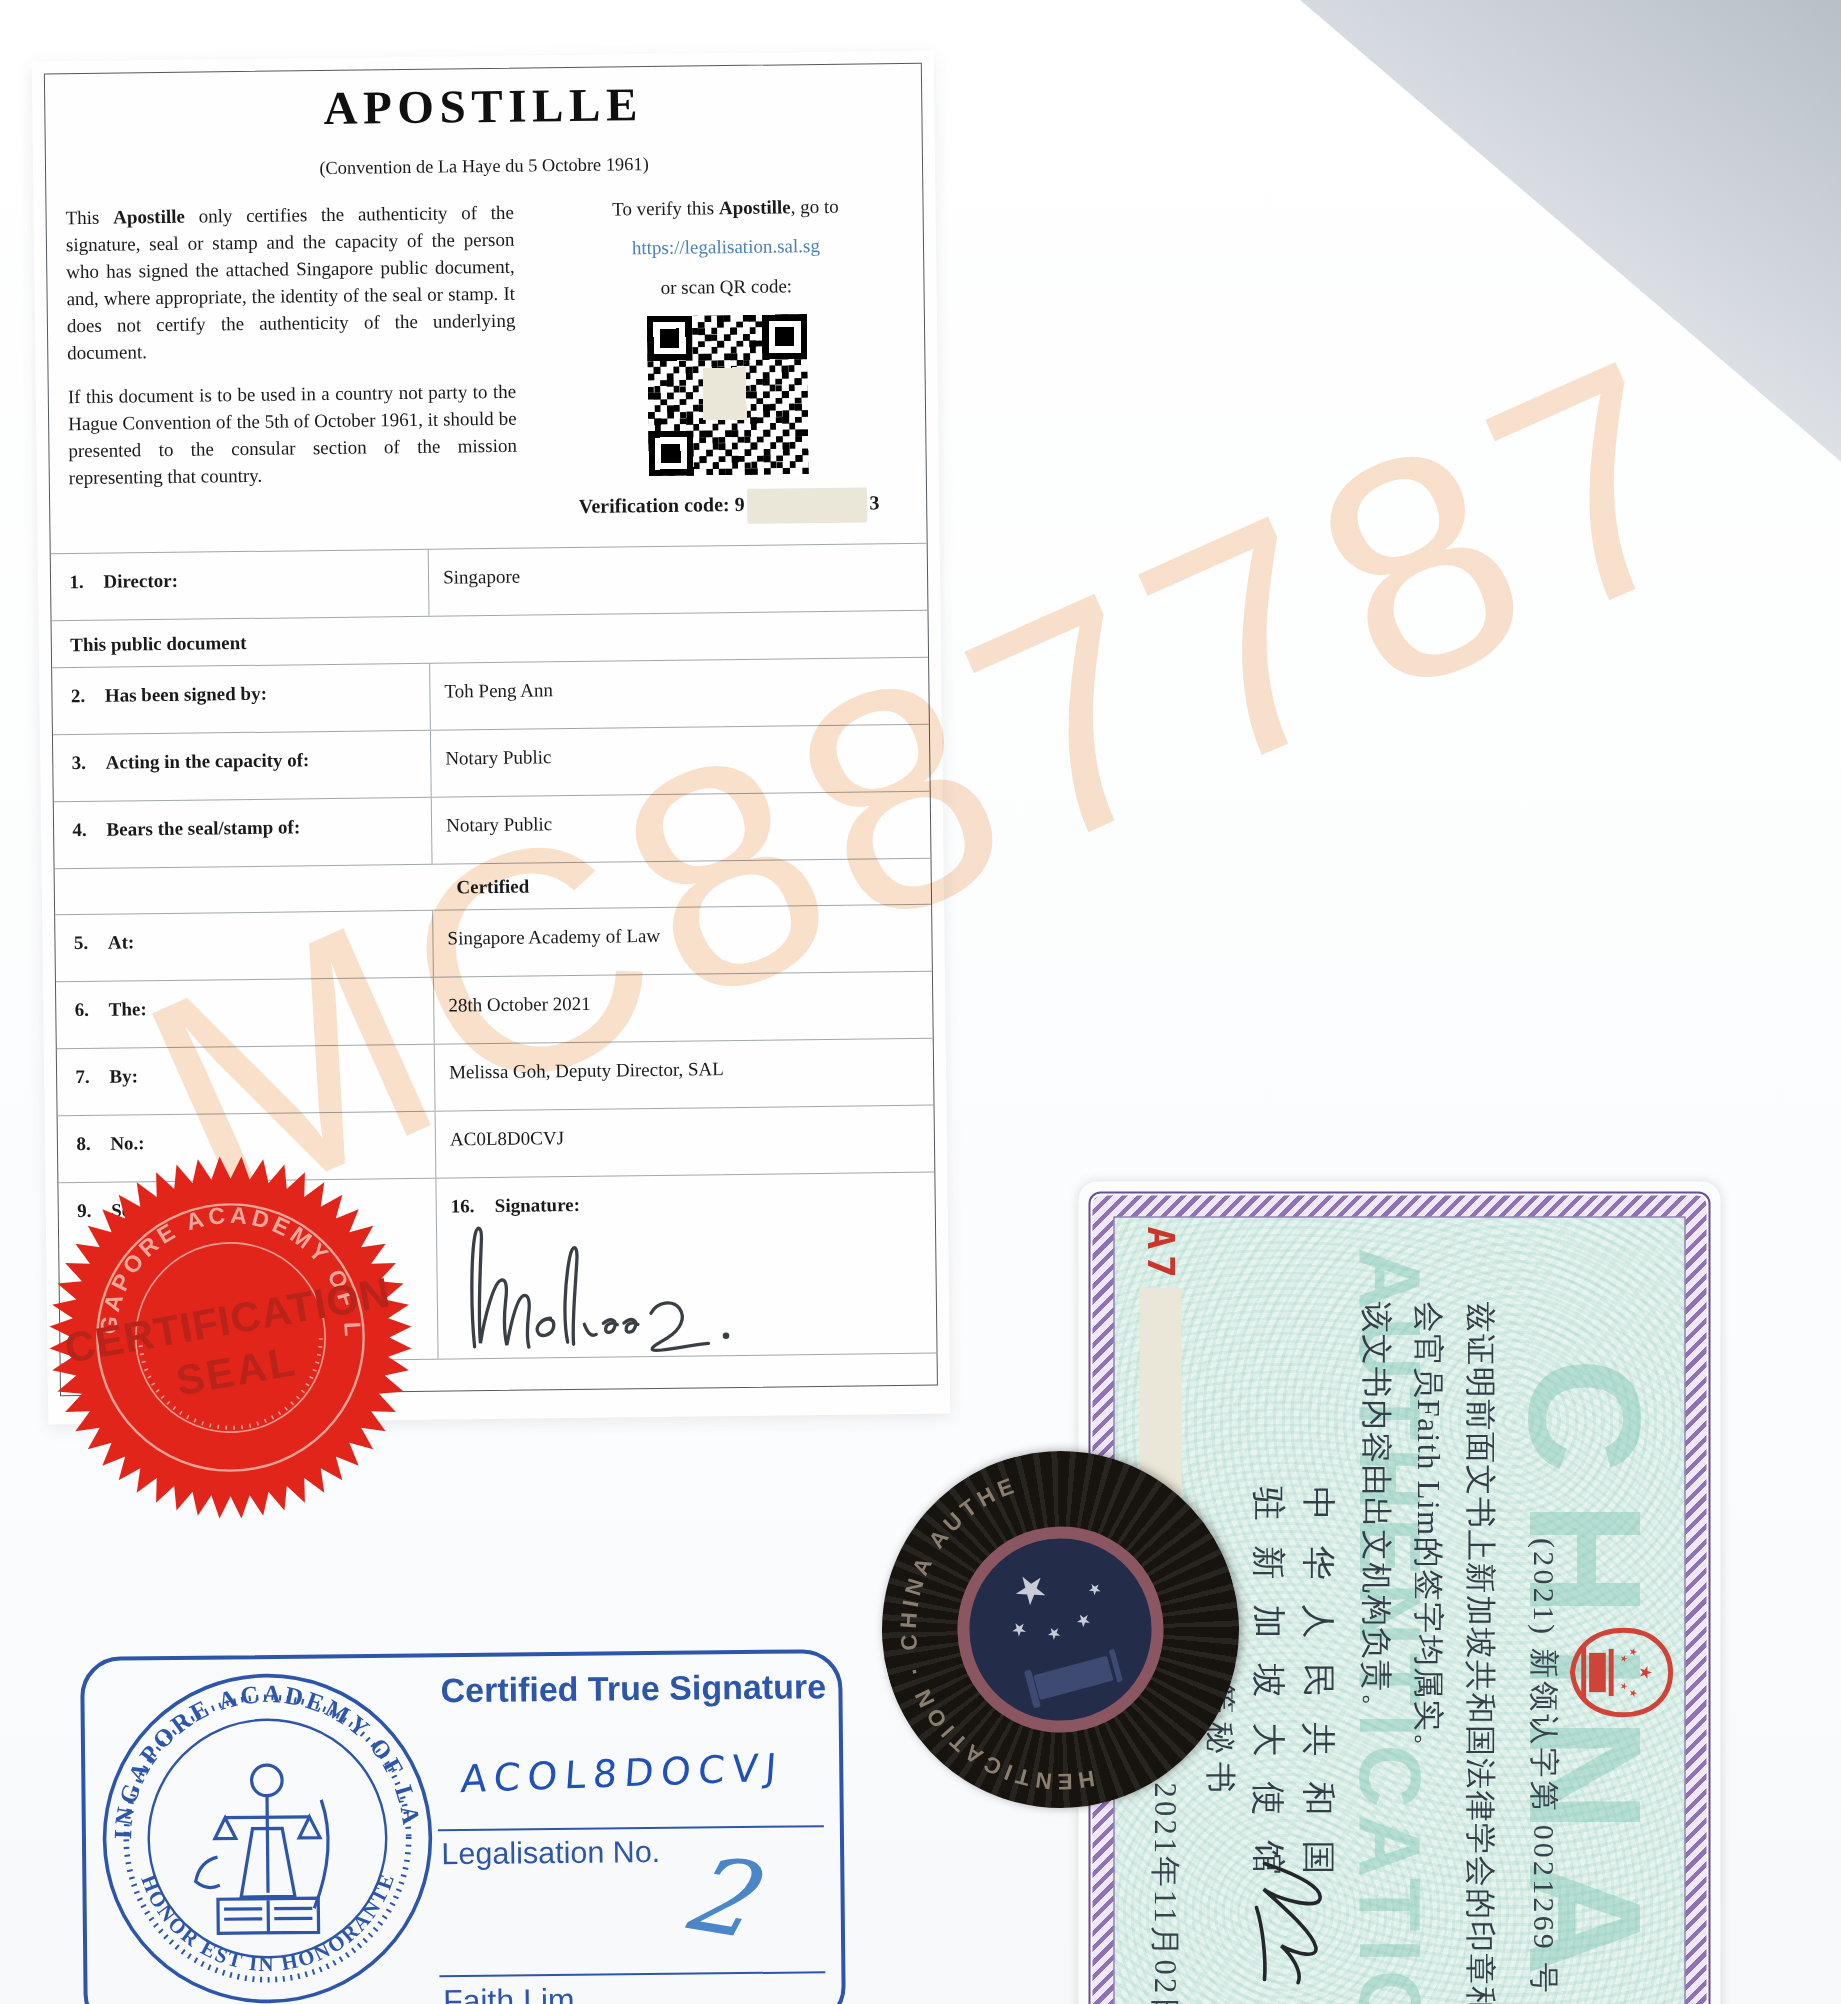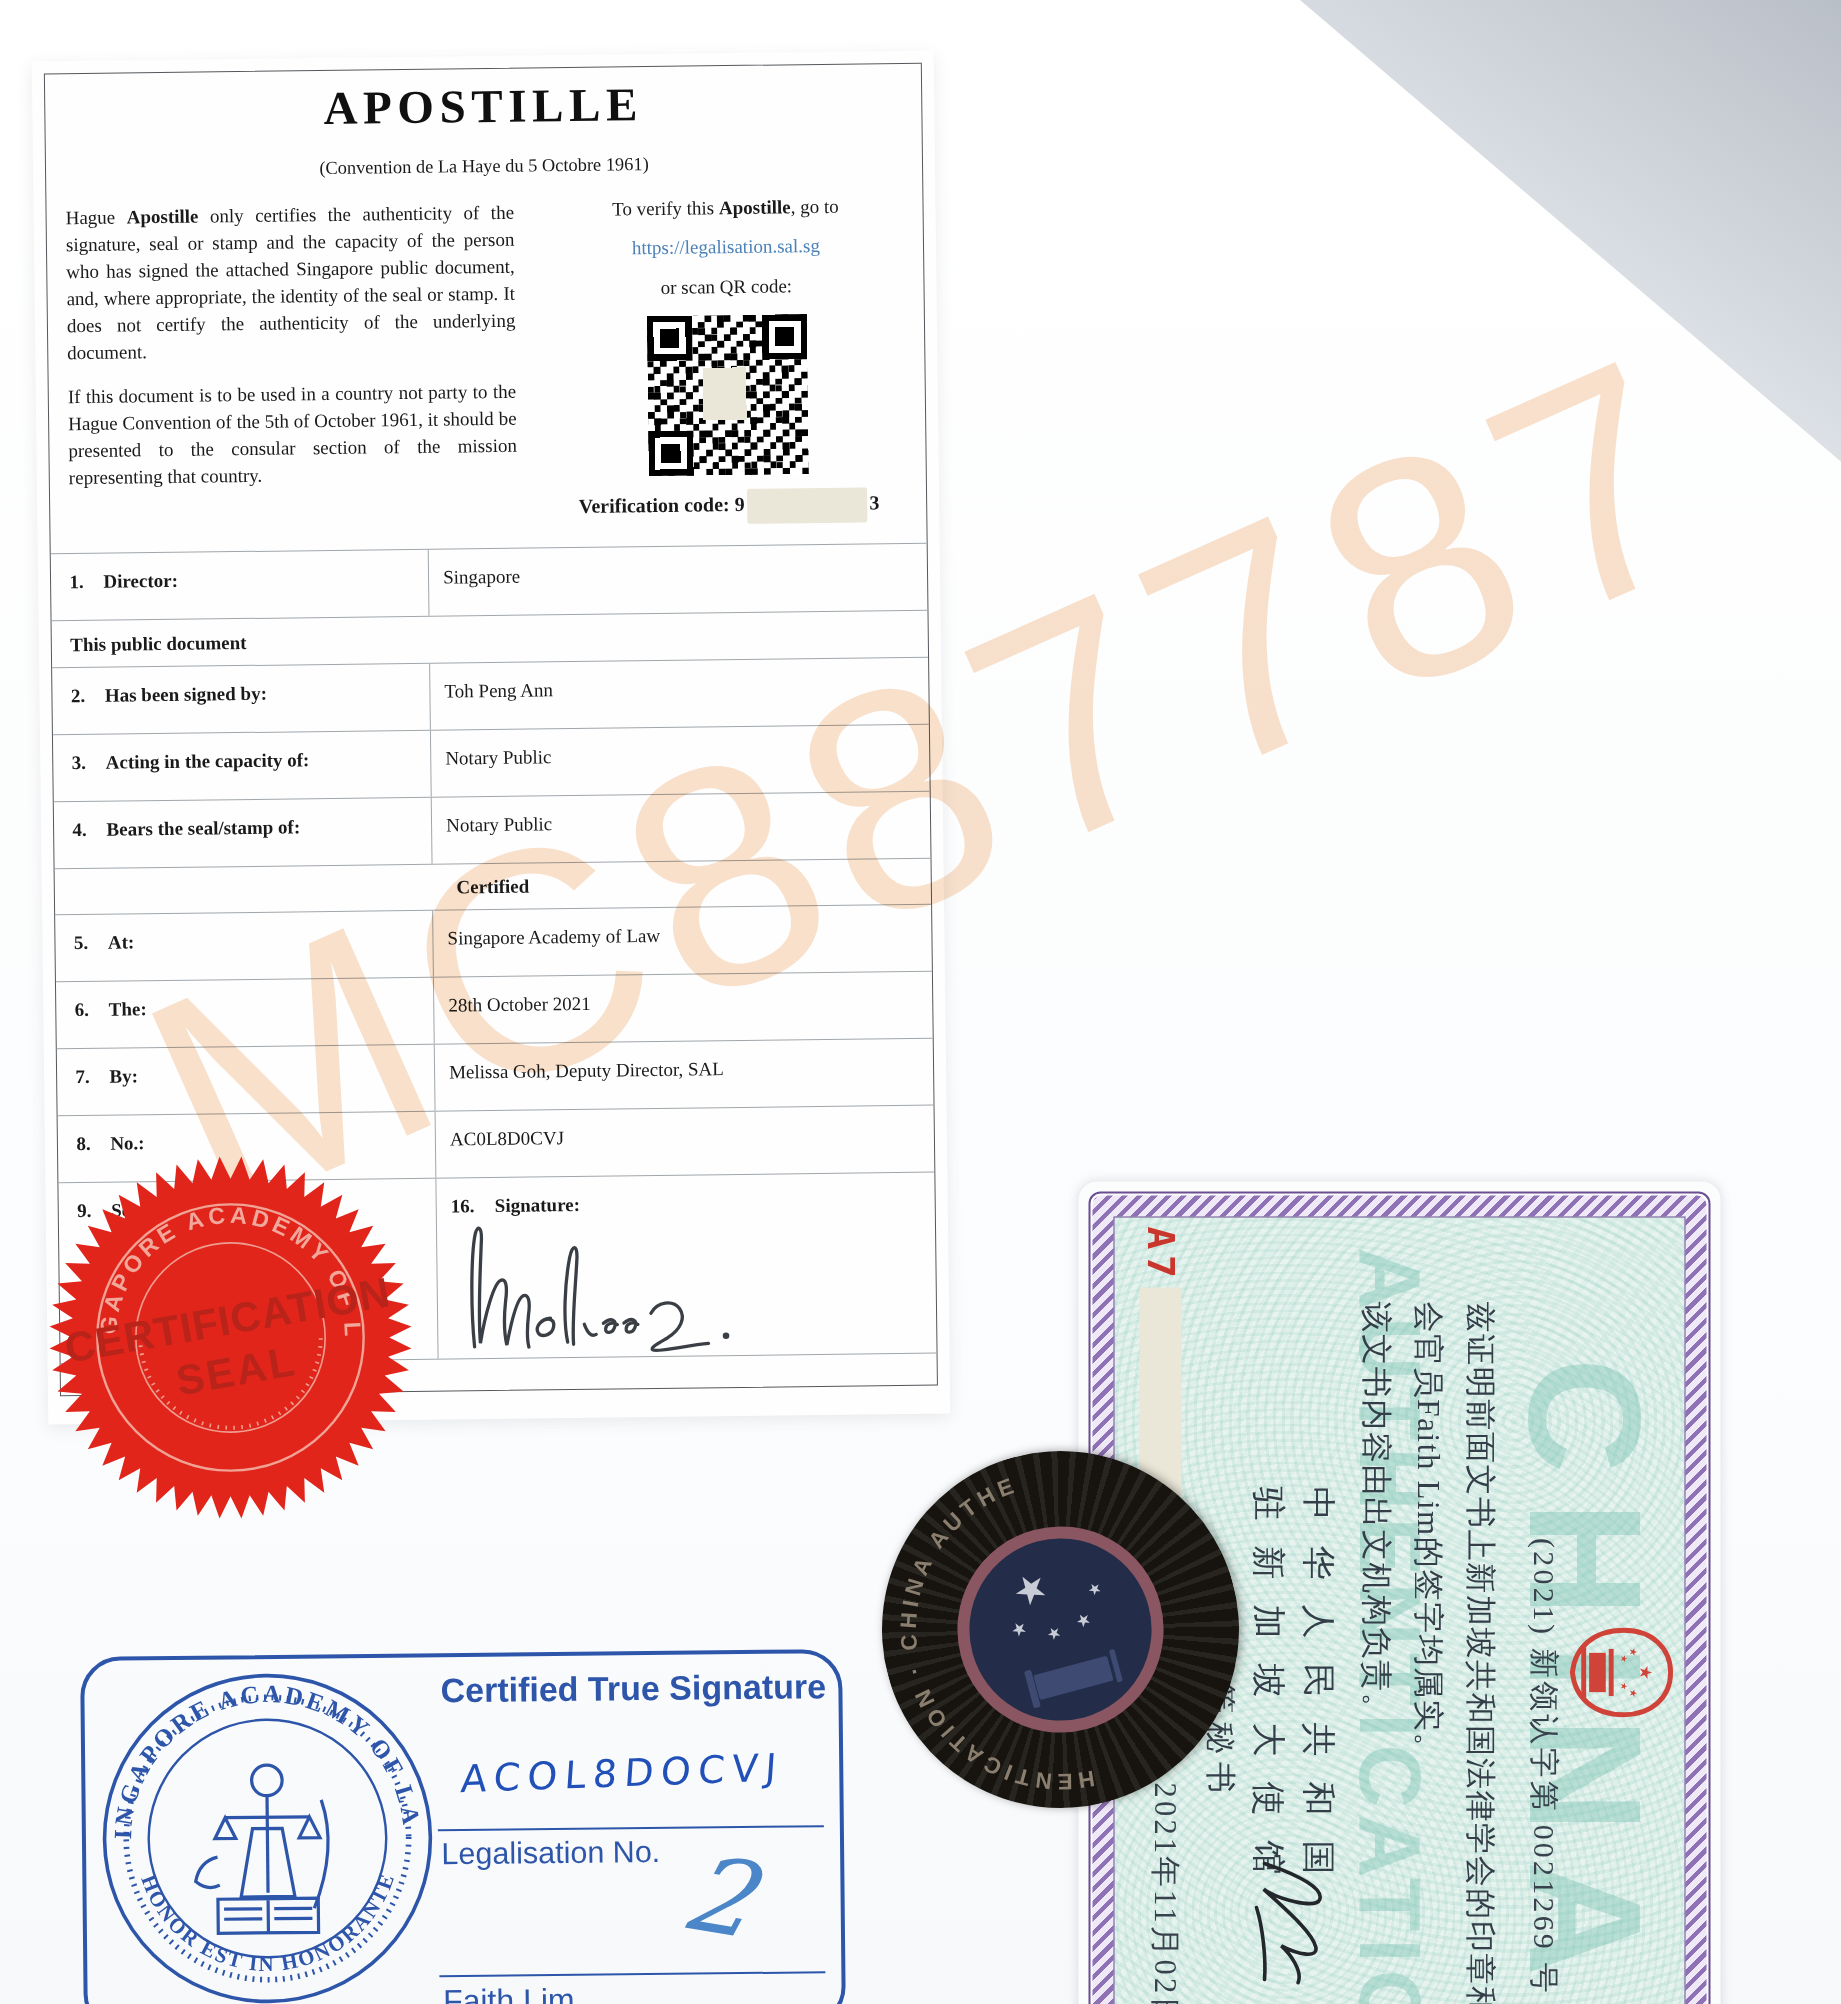--- a/index.html
+++ b/index.html
@@ -117,21 +117,21 @@
 <body>
 
 <div class="corner"></div>
 
 <div class="paper">
   <div class="abox">
     <div class="a-title">APOSTILLE</div>
     <div class="a-sub">(Convention de La Haye du 5 Octobre 1961)</div>
     <div class="a-cols">
       <div class="a-left">
-        <p><span>Hague </span><b>Apostille</b><span> only certifies the authenticity of the signature, seal or stamp and the capacity of the person who has signed the attached Singapore public document, and, where appropriate, the identity of the seal or stamp. It does not certify the authenticity of the underlying document.</span></p>
+        <p><span>This </span><b>Apostille</b><span> only certifies the authenticity of the signature, seal or stamp and the capacity of the person who has signed the attached Singapore public document, and, where appropriate, the identity of the seal or stamp. It does not certify the authenticity of the underlying document.</span></p>
         <p>If this document is to be used in a country not party to the Hague Convention of the 5th of October 1961, it should be presented to the consular section of the mission representing that country.</p>
       </div>
       <div class="a-right">
         <div><span>To verify this </span><b>Apostille</b><span>, go to</span></div>
         <div class="vurl">https://legalisation.sal.sg</div>
         <div class="v2">or scan QR code:</div>
         <div class="qr">
           <svg viewBox="0 0 25 25">
             <defs>
               <pattern id="qp1" width="3" height="3" patternUnits="userSpaceOnUse">

